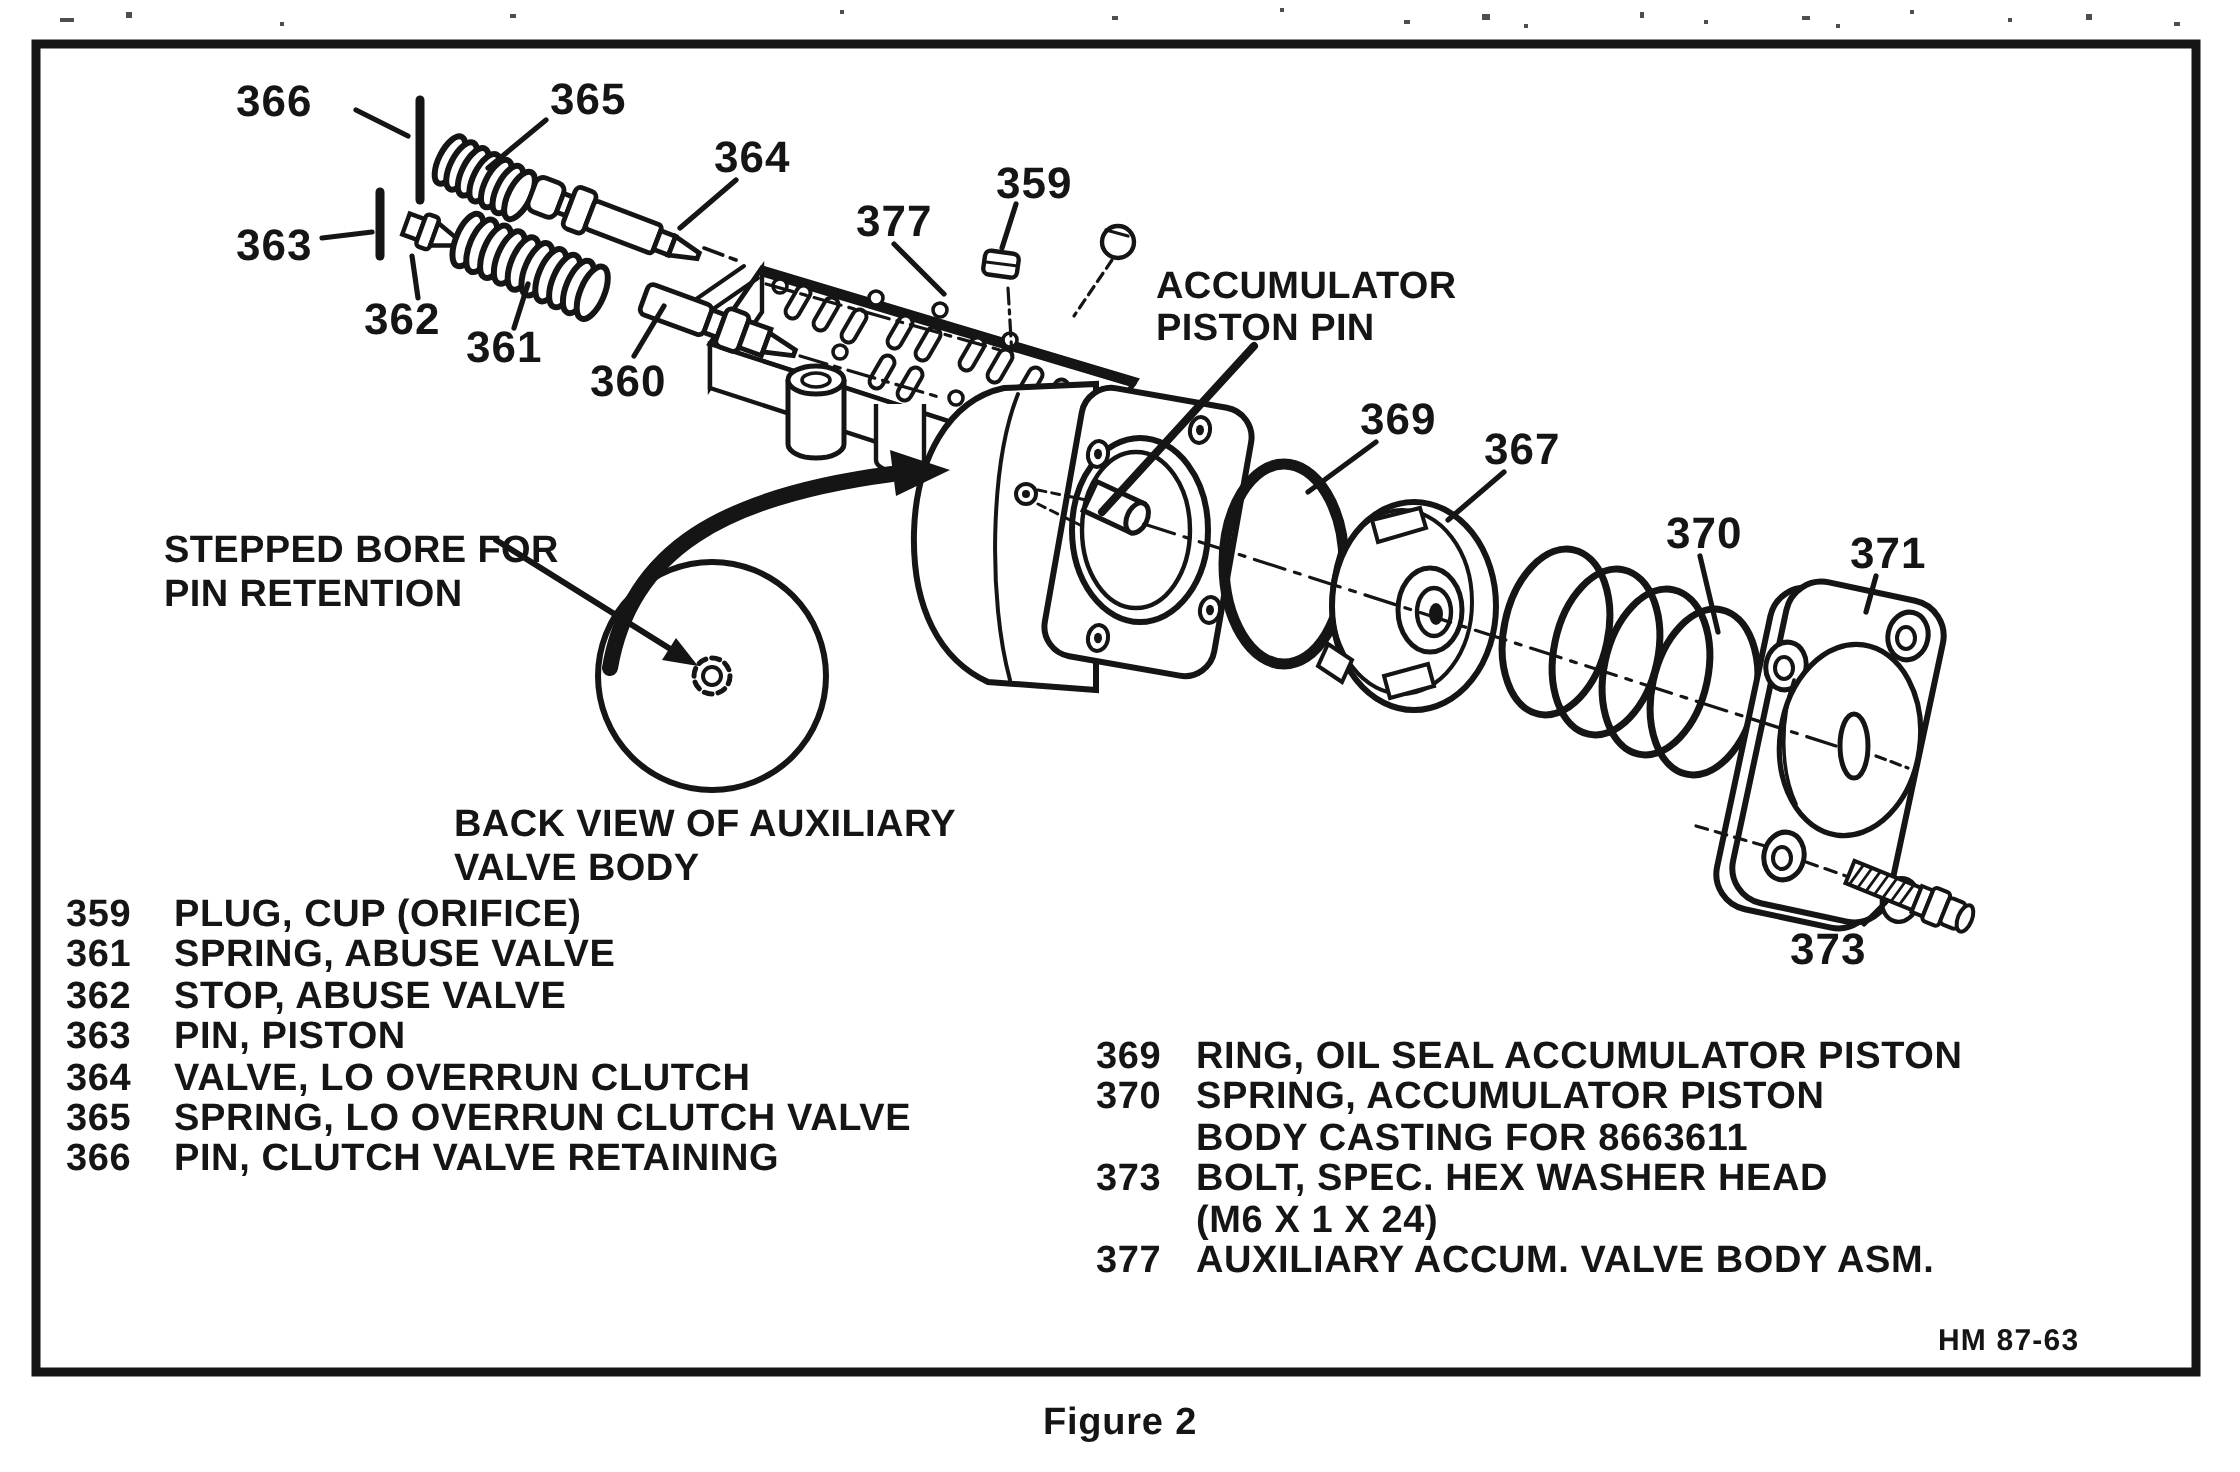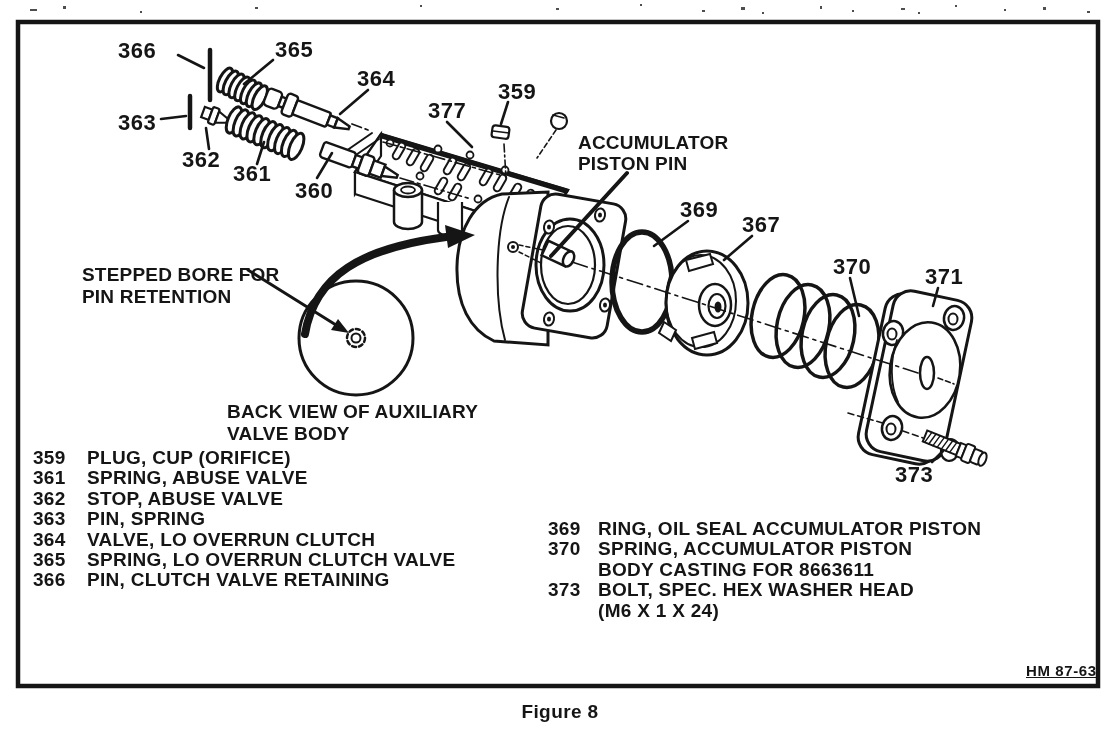--- a/index.html
+++ b/index.html
@@ -12,22 +12,22 @@
   svg text{font-family:"Liberation Sans",sans-serif;font-weight:700;fill:#151515;}
   svg text.callout{font-size:22px;letter-spacing:0.5px;}
   svg text.dlabel{font-size:19px;letter-spacing:0.2px;}
   .plist{position:absolute;font:700 19px/20.4px "Liberation Sans",sans-serif;
          letter-spacing:0.3px;color:#151515;white-space:nowrap;}
   .prow{height:20.4px;}
   .pnum{display:inline-block;width:54px;}
   .plist-right .pnum{width:50px;}
   .figcap{position:absolute;top:701px;left:0;width:100%;text-align:center;
           font:700 19px "Liberation Sans",sans-serif;letter-spacing:0.4px;color:#151515;}
-  .doccode{position:absolute;left:1026px;top:662px;
-           font:700 15px "Liberation Sans",sans-serif;letter-spacing:0.6px;color:#151515;text-decoration:underline;}
+  .doccode{position:absolute;left:969px;top:662px;
+           font:700 15px "Liberation Sans",sans-serif;letter-spacing:0.6px;color:#151515;}
 </style>
 </head>
 <body>
 
 <div id="page">
 
 <svg id="art" width="1120" height="736" viewBox="0 0 1120 736">
 
   <g fill="#222" opacity="0.8">
     <rect x="30" y="9" width="7" height="2"></rect>
@@ -293,29 +293,30 @@
   <text class="dlabel" x="82" y="281">STEPPED BORE FOR</text>
   <text class="dlabel" x="82" y="303">PIN RETENTION</text>
   <text class="dlabel" x="227" y="418">BACK VIEW OF AUXILIARY</text>
   <text class="dlabel" x="227" y="440">VALVE BODY</text>
 </svg>
 
   <div class="plist plist-left" style="left:33px;top:448px">
     <div class="prow"><span class="pnum">359</span><span class="pdesc">PLUG, CUP (ORIFICE)</span></div>
     <div class="prow"><span class="pnum">361</span><span class="pdesc">SPRING, ABUSE VALVE</span></div>
     <div class="prow"><span class="pnum">362</span><span class="pdesc">STOP, ABUSE VALVE</span></div>
-    <div class="prow"><span class="pnum">363</span><span class="pdesc">PIN, SPRING</span></div>
+    <div class="prow"><span class="pnum">363</span><span class="pdesc">PIN, PISTON</span></div>
     <div class="prow"><span class="pnum">364</span><span class="pdesc">VALVE, LO OVERRUN CLUTCH</span></div>
     <div class="prow"><span class="pnum">365</span><span class="pdesc">SPRING, LO OVERRUN CLUTCH VALVE</span></div>
     <div class="prow"><span class="pnum">366</span><span class="pdesc">PIN, CLUTCH VALVE RETAINING</span></div>
   </div>
 
   <div class="plist plist-right" style="left:548px;top:519px">
     <div class="prow"><span class="pnum">369</span><span class="pdesc">RING, OIL SEAL ACCUMULATOR PISTON</span></div>
     <div class="prow"><span class="pnum">370</span><span class="pdesc">SPRING, ACCUMULATOR PISTON</span></div>
     <div class="prow"><span class="pnum"></span><span class="pdesc">BODY CASTING FOR 8663611</span></div>
     <div class="prow"><span class="pnum">373</span><span class="pdesc">BOLT, SPEC. HEX WASHER HEAD</span></div>
     <div class="prow"><span class="pnum"></span><span class="pdesc">(M6 X 1 X 24)</span></div>
+    <div class="prow"><span class="pnum">377</span><span class="pdesc">AUXILIARY ACCUM. VALVE BODY ASM.</span></div>
   </div>
 
   <div class="doccode">HM 87-63</div>
-  <div class="figcap">Figure 8</div>
+  <div class="figcap">Figure 2</div>
 </div>
 
 </body></html>

